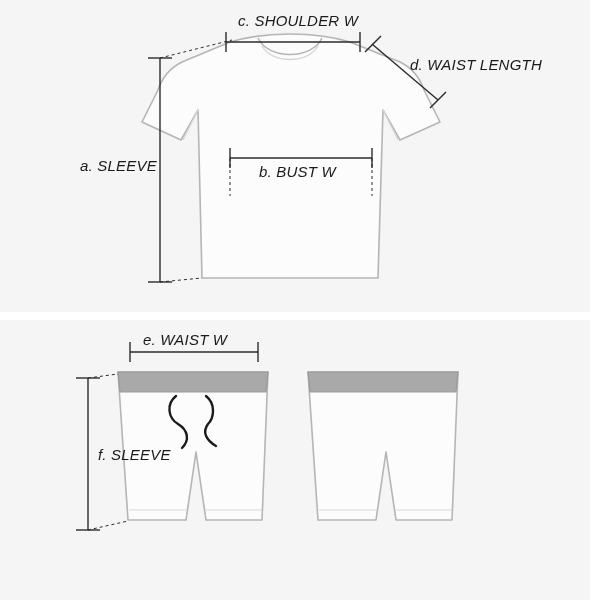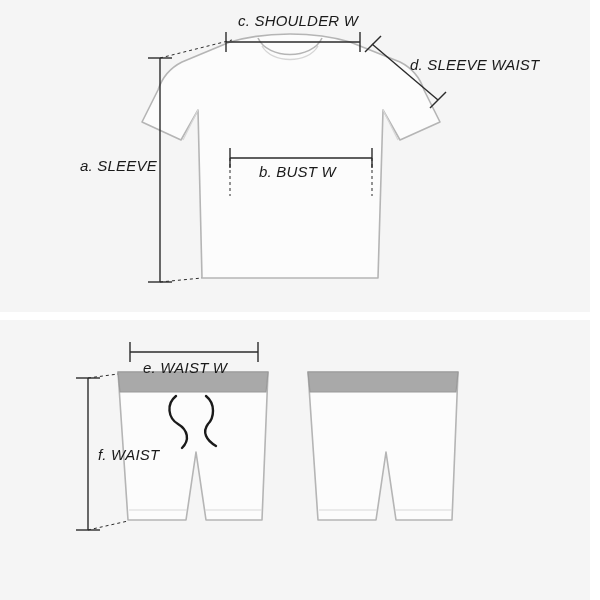--- a/index.html
+++ b/index.html
@@ -52,21 +52,21 @@
     font-size: 15px;
     color: #1a1a1a;
     font-family: "Liberation Sans", sans-serif;
     white-space: nowrap;
     letter-spacing: 0.2px;
   }
   #label-shoulder { left: 238px; top: 12px; }
   #label-sleeve   { left: 410px; top: 56px; }
   #label-length   { left: 80px;  top: 157px; }
   #label-bust     { left: 259px; top: 163px; }
-  #label-waist    { left: 143px; top: 331px; margin-top: 28px; }
+  #label-waist    { left: 143px; top: 331px; }
   #label-flength  { left: 98px;  top: 446px; }
 </style>
 </head>
 <body>
 
 <div id="page">
 
   <div class="panel" id="panel-top"></div>
   <div class="divider"></div>
   <div class="panel" id="panel-bottom"></div>
@@ -170,19 +170,19 @@
     <g stroke="#2b2b2b" stroke-width="1.4" fill="none">
       <line x1="88" y1="378" x2="88" y2="530"></line>
       <line x1="76" y1="378" x2="100" y2="378"></line>
       <line x1="76" y1="530" x2="100" y2="530"></line>
       <line x1="88" y1="378" x2="118" y2="374" stroke-dasharray="3,3" stroke-width="1"></line>
       <line x1="88" y1="530" x2="128" y2="521" stroke-dasharray="3,3" stroke-width="1"></line>
     </g>
   </svg>
 
   <span class="label" id="label-shoulder">c. SHOULDER W</span>
-  <span class="label" id="label-sleeve">d. SLEEVE WAIST</span>
+  <span class="label" id="label-sleeve">d. WAIST LENGTH</span>
   <span class="label" id="label-length">a. SLEEVE</span>
   <span class="label" id="label-bust">b. BUST W</span>
   <span class="label" id="label-waist">e. WAIST W</span>
-  <span class="label" id="label-flength">f. WAIST</span>
+  <span class="label" id="label-flength">f. SLEEVE</span>
 
 </div>
 
 </body></html>

